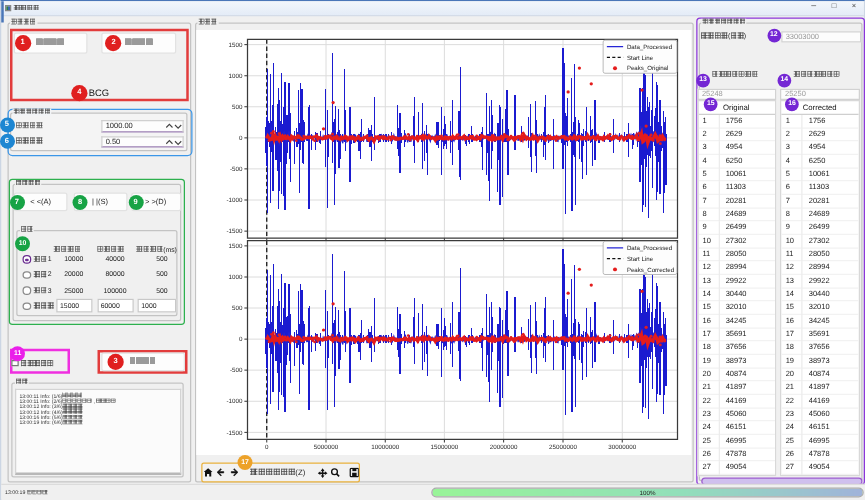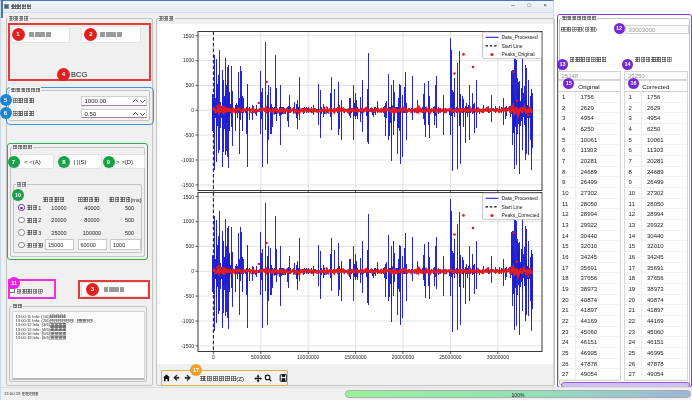--- a/index.html
+++ b/index.html
@@ -1,15 +1,15 @@
 <!DOCTYPE html>
 <html><head><meta charset="utf-8"><style>
 *{margin:0;padding:0;box-sizing:border-box}
 body{font-family:"Liberation Sans",sans-serif;width:692px;height:400px;overflow:hidden}
-#win{position:relative;width:554px;height:400px;background:#f0f0f0;border:1px solid #ccd6e4;border-top:1px solid #4a76b8}
+#win{position:relative;width:692px;height:400px;background:#f0f0f0;border:1px solid #ccd6e4;border-top:1px solid #4a76b8}
 .z{display:inline-block;vertical-align:-0.08em;width:0.82em;height:0.88em;margin:0 0.08em;
 background:linear-gradient(#484848,#484848) 0 6%/100% 13%,linear-gradient(#484848,#484848) 0 50%/100% 13%,
 linear-gradient(#484848,#484848) 0 96%/100% 13%,linear-gradient(#484848,#484848) 12% 0/13% 100%,
 linear-gradient(#484848,#484848) 50% 0/13% 100%,linear-gradient(#484848,#484848) 90% 0/13% 100%;
 background-repeat:no-repeat}
 .dim .z,.dim{color:#9a9a9a}
 .dim .z{background:linear-gradient(#9a9a9a,#9a9a9a) 0 6%/100% 13%,linear-gradient(#9a9a9a,#9a9a9a) 0 50%/100% 13%,
 linear-gradient(#9a9a9a,#9a9a9a) 0 96%/100% 13%,linear-gradient(#9a9a9a,#9a9a9a) 12% 0/13% 100%,
 linear-gradient(#9a9a9a,#9a9a9a) 50% 0/13% 100%,linear-gradient(#9a9a9a,#9a9a9a) 90% 0/13% 100%}
 .abs{position:absolute}

